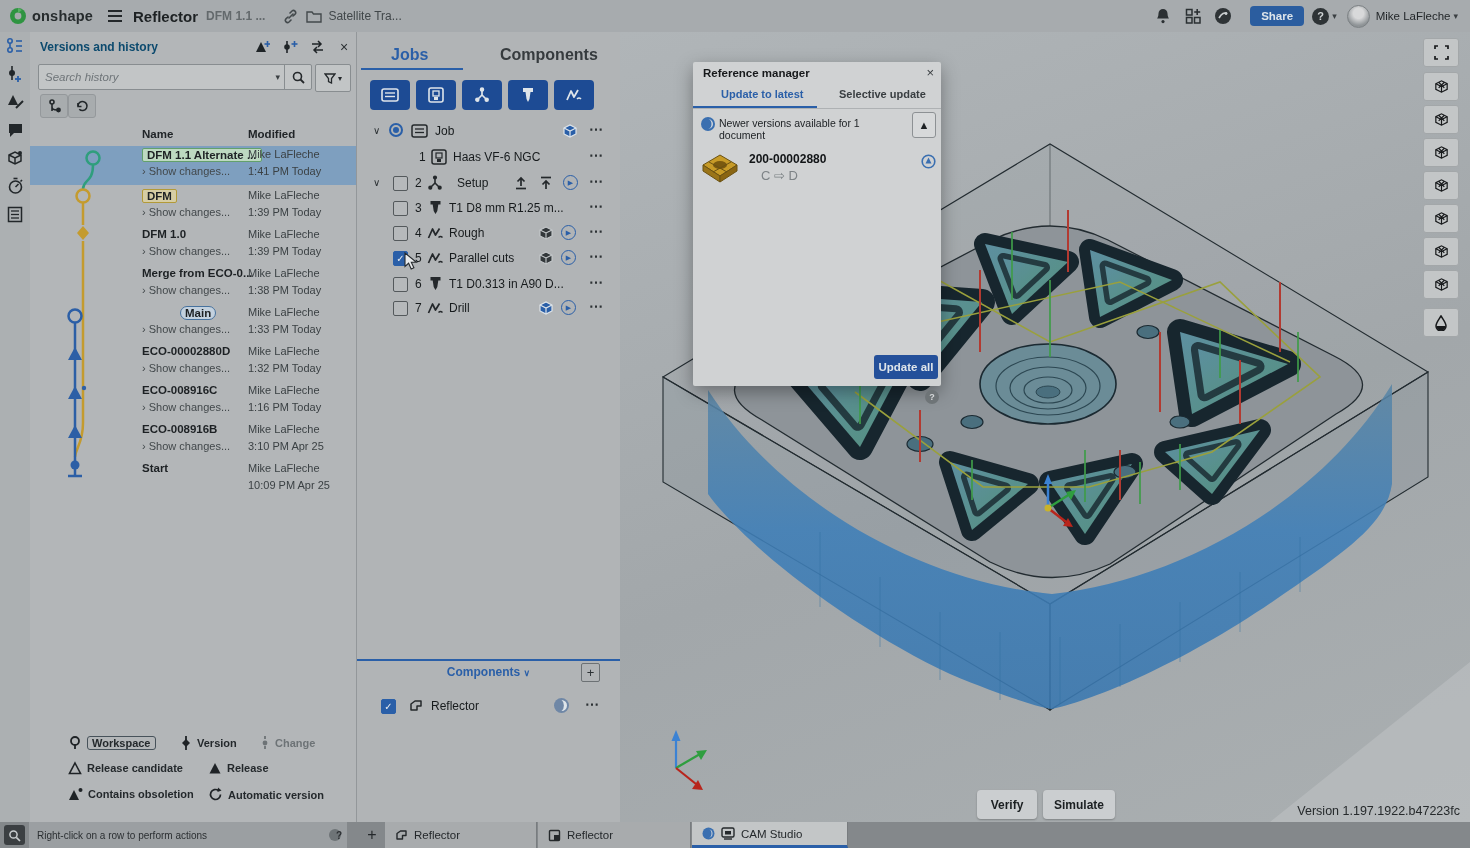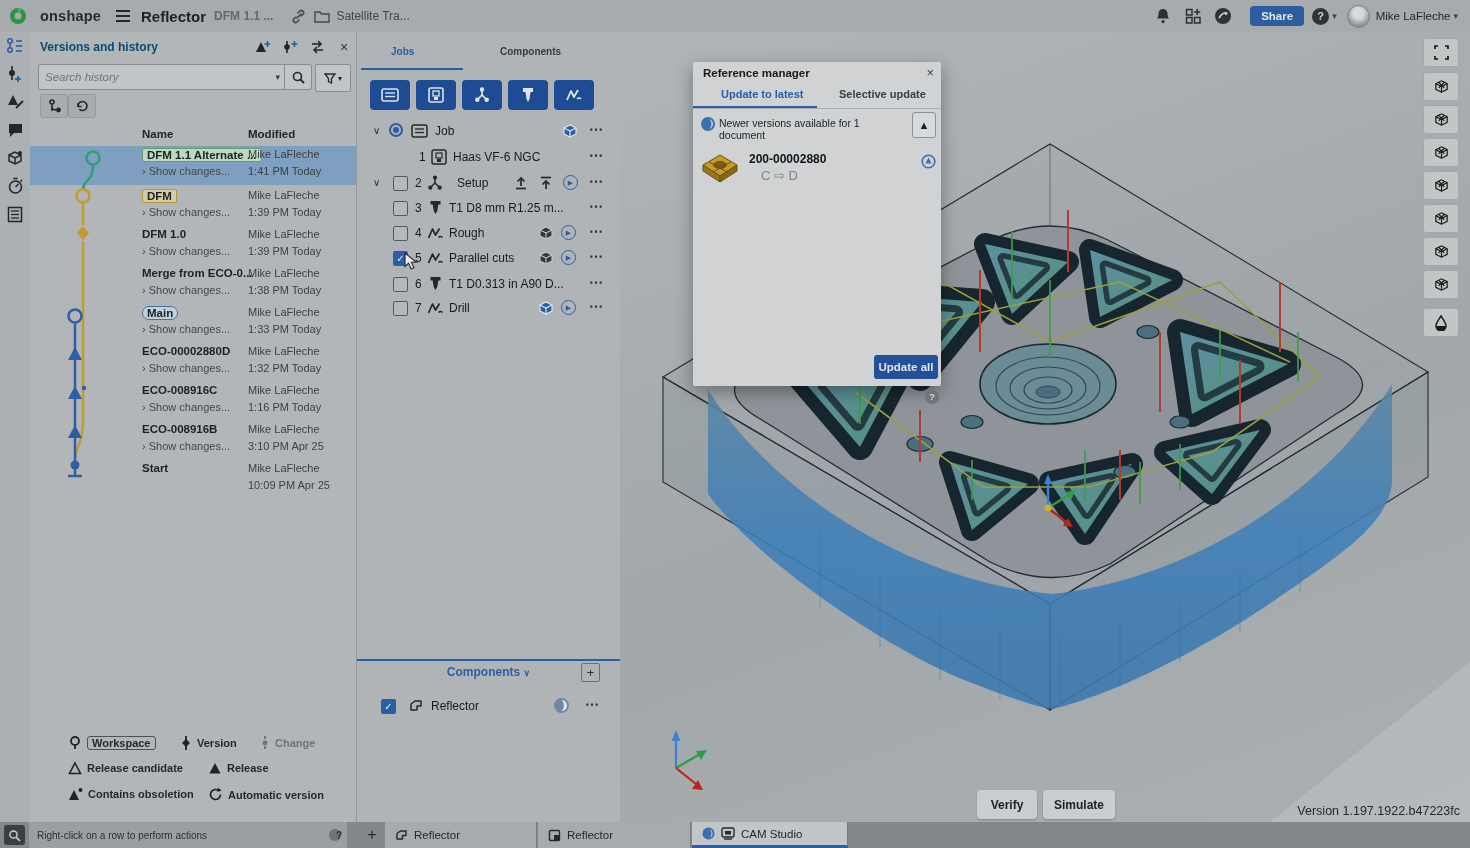--- a/index.html
+++ b/index.html
@@ -32,30 +32,30 @@
   .sb-mag{width:26px;height:100%;border-left:1px solid #888d90;display:flex;align-items:center;justify-content:center;cursor:pointer;}
   .filter-btn{position:absolute;left:285px;top:32px;width:34px;height:26px;background:#c2c5c6;border:1px solid #888d90;border-radius:2px;display:flex;align-items:center;justify-content:center;gap:2px;cursor:pointer;}
   .tglbtn{position:absolute;top:62px;width:26px;height:22px;background:#a8acae;border:1px solid #94989b;border-radius:3px;display:flex;align-items:center;justify-content:center;cursor:pointer;}
   .col-hd{position:absolute;top:96px;font-size:11.5px;font-weight:bold;color:#212528;}
   .vrow{position:absolute;left:0;width:326px;height:39px;cursor:pointer;}
   .vrow.sel{background:#7e9fbf;}
   .vname{position:absolute;left:112px;top:2px;font-size:11.5px;font-weight:bold;color:#1d2124;white-space:nowrap;}
   .chip{padding:0 4px;border-radius:2px;}
   .chip.g{background:#bdd9c1;border:1px solid #63a06c;}
   .chip.y{background:#d6cda4;border:1px solid #b29a39;}
-  .chip.b{background:#c3d1de;border:1px solid #47729e;border-radius:7px;}
+  .chip.b{background:#c3d1de;border:1px solid #47729e;border-radius:7px;margin-left:38px;}
   .vshow{position:absolute;left:112px;top:19px;font-size:11px;color:#42484b;white-space:nowrap;}
   .vby{position:absolute;left:218px;top:2px;font-size:11px;color:#3b4144;white-space:nowrap;}
   .vtime{position:absolute;left:218px;top:19px;font-size:11px;color:#3b4144;white-space:nowrap;}
   .lgd{position:absolute;display:flex;align-items:center;gap:5px;font-size:11px;font-weight:bold;color:#24292c;white-space:nowrap;}
   .lgd.dim{color:#6d7376;}
   .ws-chip{border:1.5px solid #47525a;border-radius:3px;padding:0 4px;}
   
   .jpanel{position:absolute;left:357px;top:32px;width:263px;height:790px;background:#b1b4b6;border-right:1px solid #93979a;}
-  .jtab{position:absolute;top:14px;font-size:10px;font-weight:bold;cursor:pointer;text-align:right;}
+  .jtab{position:absolute;top:14px;font-size:16px;font-weight:bold;cursor:pointer;text-align:right;}
   .jtab.on{color:#2a5fa8;}
   .jtab.off{color:#363b3e;}
   .jtab-ul{position:absolute;left:4px;top:36px;width:102px;height:2px;background:#2a5fa8;}
   .tbtn{position:absolute;top:48px;width:40px;height:30px;background:#1d4b94;border-radius:4px;display:flex;align-items:center;justify-content:center;cursor:pointer;}
   .jrow{position:absolute;left:0;width:263px;height:25px;font-size:12px;color:#171b1d;}
   .jrow .num{position:absolute;top:5px;font-weight:normal;}
   .jrow .lbl{position:absolute;top:5px;white-space:nowrap;font-size:12px;}
   .chev{font-size:10px;color:#2c3134;position:absolute;top:6px;cursor:pointer;}
   .cbx{position:absolute;top:5px;width:13px;height:13px;border:1.5px solid #54595c;border-radius:2px;background:#b6b9bb;cursor:pointer;}
   .cbx.ck{background:#2a5fa8;border-color:#2a5fa8;color:#e8ecef;font-size:10px;display:flex;align-items:center;justify-content:center;}
@@ -98,21 +98,21 @@
 <body>
 
 <div id="app">
 
   <div class="topbar">
     <svg class="abs" style="left:9px;top:7px" width="18" height="18" viewBox="0 0 18 18">
       <circle cx="9" cy="9" r="8" fill="#2f9441"></circle>
         <circle cx="9" cy="9" r="3.4" fill="#a7abae"></circle>
         <path d="M9 1 L13 3 L9 6 Z" fill="#57b063"></path>
     </svg>
-    <span class="logo-txt" style="margin-left:40px">onshape</span>
+    <span class="logo-txt" style="margin-left:32px">onshape</span>
     <svg style="margin-left:14px" width="16" height="14" viewBox="0 0 16 14">
       <g stroke="#24282b" stroke-width="2">
           <line x1="1" y1="2" x2="15" y2="2"></line>
           <line x1="1" y1="7" x2="15" y2="7"></line>
           <line x1="1" y1="12" x2="15" y2="12"></line>
         </g>
     </svg>
     <span class="doc-title">Reflector</span>
     <span class="doc-ver">DFM 1.1 ...</span>
     <svg style="margin-left:18px" width="15" height="15" viewBox="0 0 15 15">

